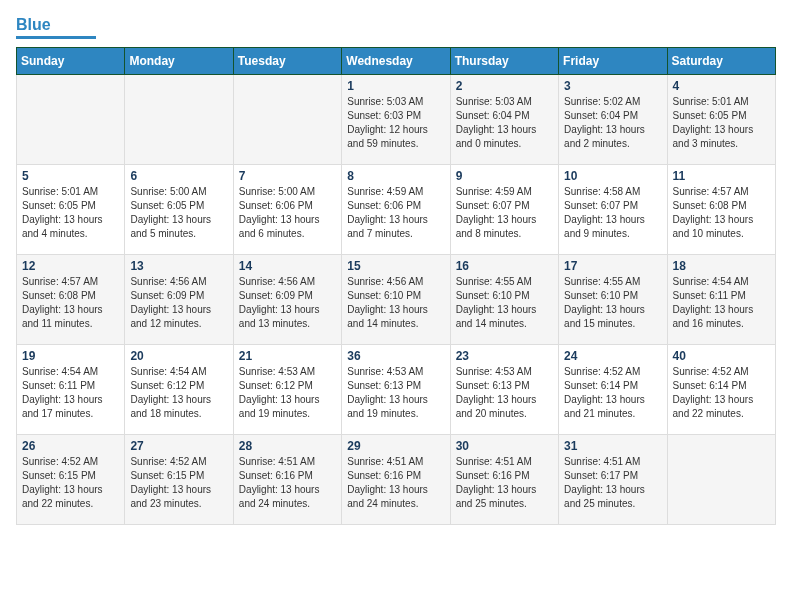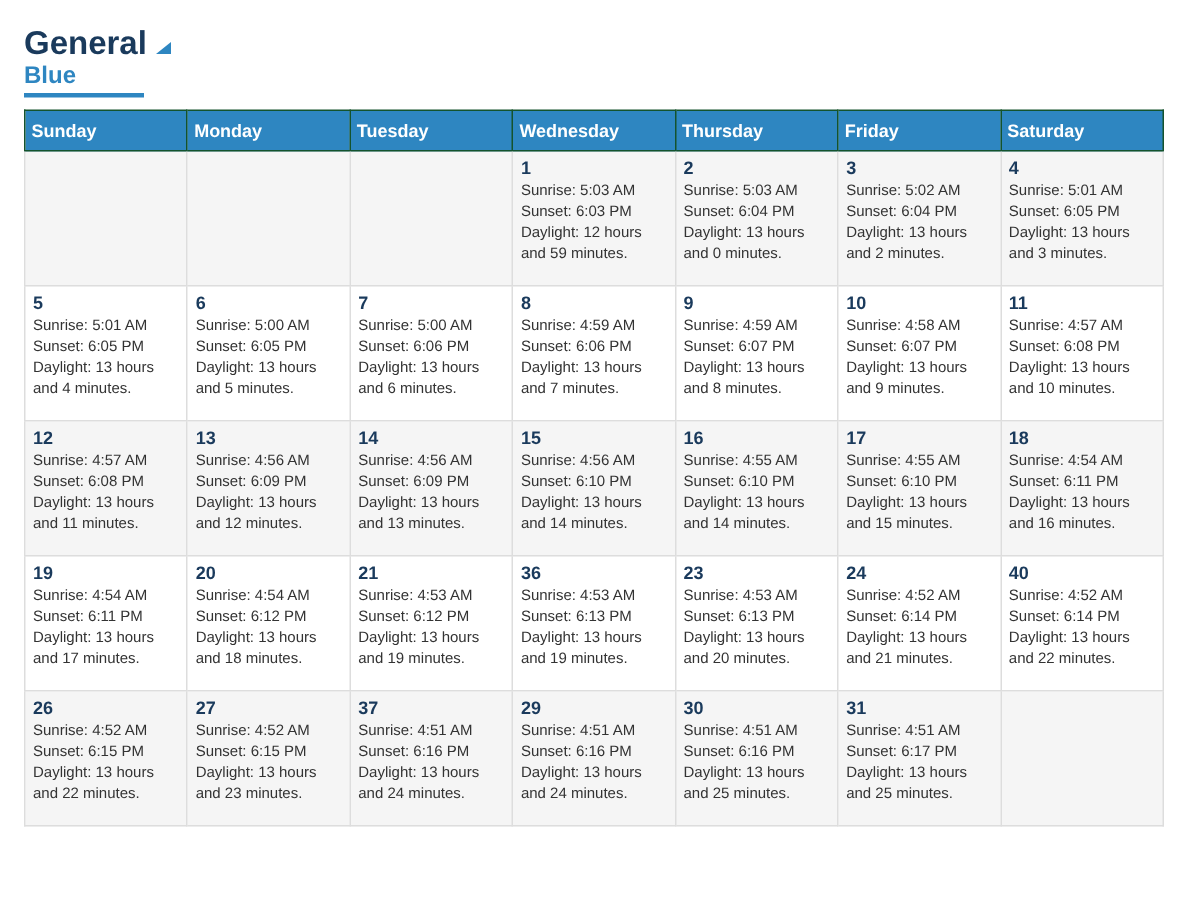--- a/index.html
+++ b/index.html
@@ -82,26 +82,20 @@
       color: #333;
       line-height: 1.4;
       font-size: 10px;
     }
   </style>
 </head>
 <body>
 
 <div class="header">
   <div class="logo">
-    <div style="display:flex;align-items:center;gap:2px;">
-      <span style="font-size:22px;font-weight:bold;color:#1a3a5c;">General</span>
-      <svg width="18" height="18" viewBox="0 0 18 18">
-        <polygon points="4,16 14,8 14,16" fill="#2e86c1"></polygon>
-      </svg>
-    </div>
     <div style="display:flex;align-items:center;">
       <span style="font-size:16px;font-weight:bold;color:#2e86c1;">Blue</span>
     </div>
     <div class="logo-line"></div>
   </div>
   <div class="title-area">
     <div class="month-title"></div>
     <div class="location"></div>
   </div>
 </div>
@@ -314,21 +308,21 @@
 and 22 minutes.</div>
         </td>
         <td>
           <span class="day-number">27</span>
           <div class="cell-text" style="white-space: pre-line;">Sunrise: 4:52 AM
 Sunset: 6:15 PM
 Daylight: 13 hours
 and 23 minutes.</div>
         </td>
         <td>
-          <span class="day-number">37</span>
+          <span class="day-number">28</span>
           <div class="cell-text" style="white-space: pre-line;">Sunrise: 4:51 AM
 Sunset: 6:16 PM
 Daylight: 13 hours
 and 24 minutes.</div>
         </td>
         <td>
           <span class="day-number">29</span>
           <div class="cell-text" style="white-space: pre-line;">Sunrise: 4:51 AM
 Sunset: 6:16 PM
 Daylight: 13 hours

